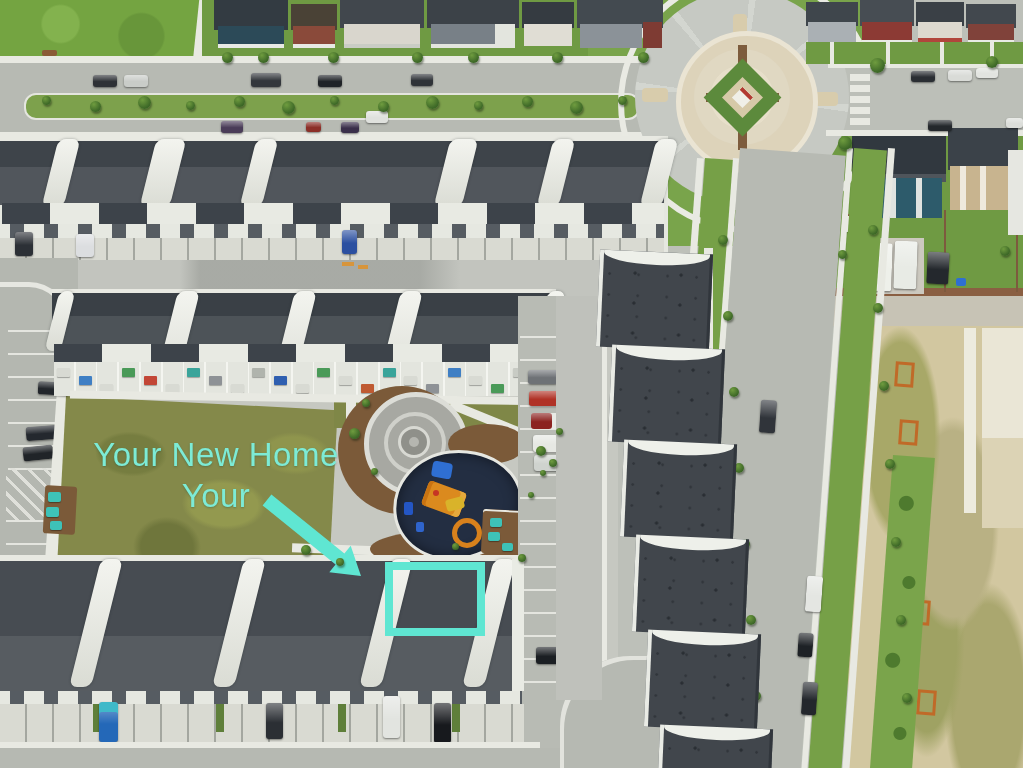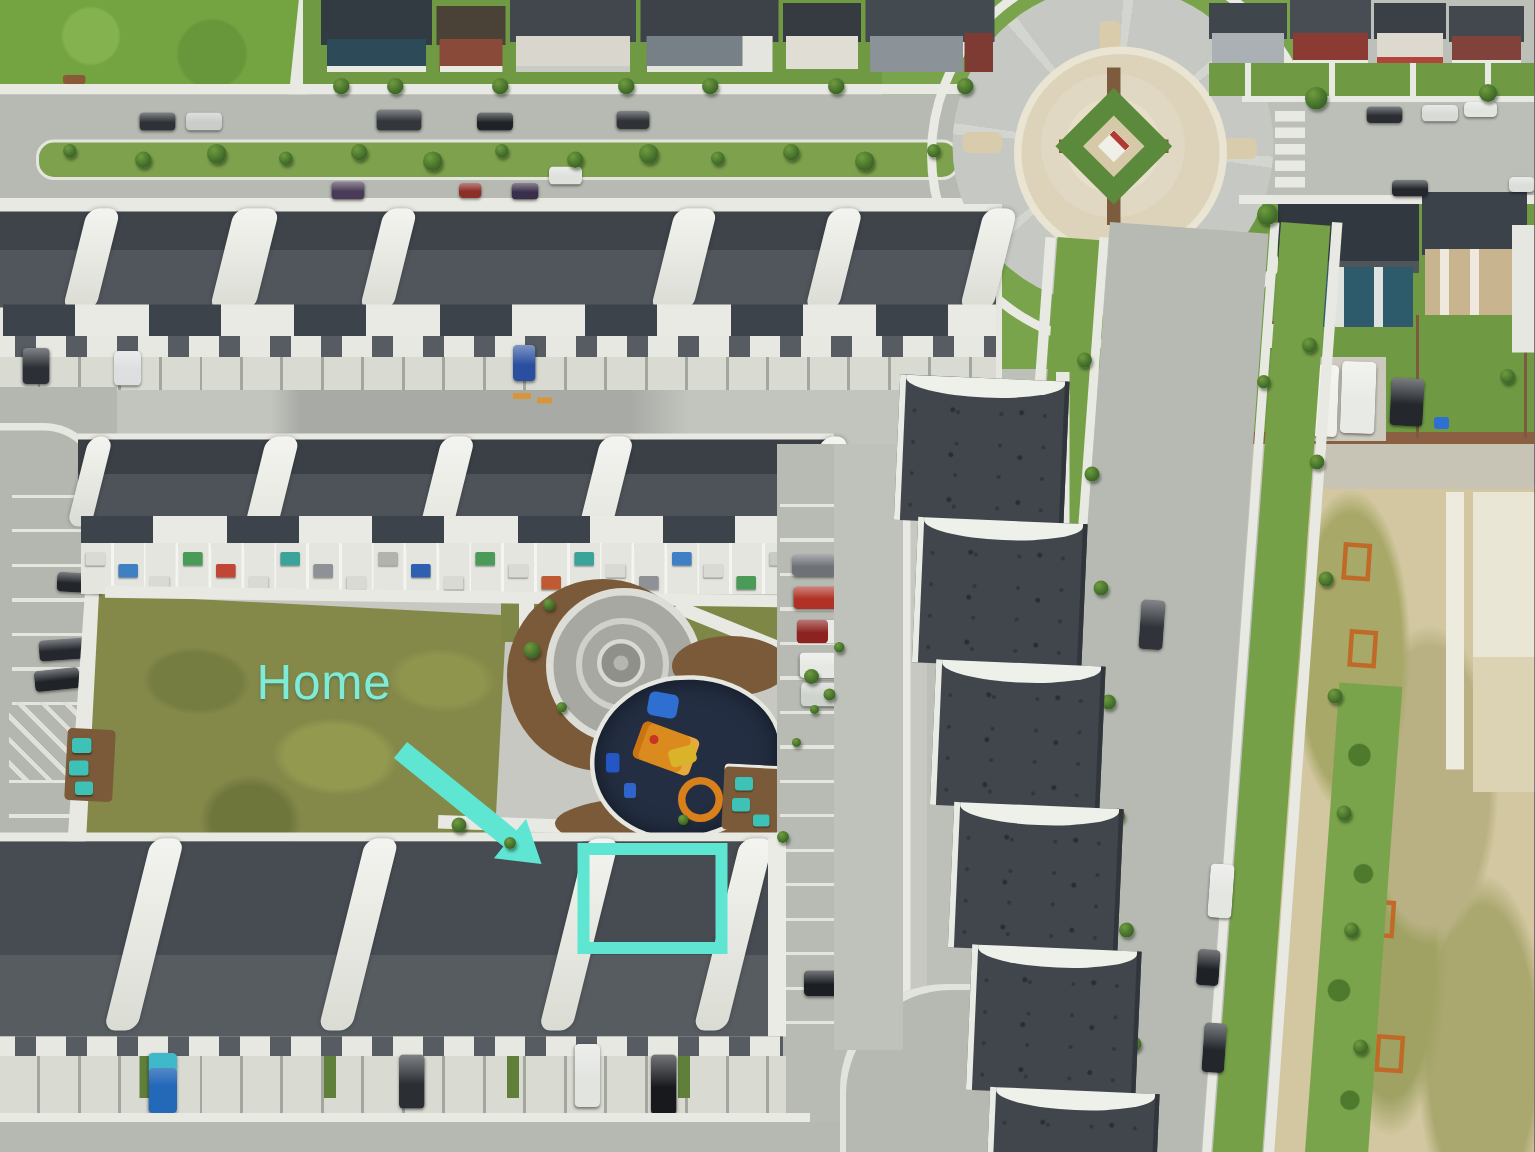--- a/index.html
+++ b/index.html
@@ -341,21 +341,22 @@
   <div class="car" style="left:760px;top:400px;width:16px;height:33px;background-color:#30343a;transform:rotate(4deg);"></div>
   <div class="car" style="left:806px;top:576px;width:16px;height:36px;background-color:#e4e6e2;transform:rotate(4deg);"></div>
   <div class="car" style="left:798px;top:633px;width:15px;height:24px;background-color:#1e2226;transform:rotate(4deg);"></div>
   <div class="car" style="left:802px;top:682px;width:15px;height:33px;background-color:#23272c;transform:rotate(4deg);"></div>
 
   <svg class="overlay" width="1023" height="768" viewBox="0 0 1023 768">
     <polygon points="271.4,494.6 344.4,553.6 350.7,545.8 361,576 329.3,572.2 335.6,564.4 262.6,505.4" fill="#5FE6D2"></polygon>
     <rect x="389" y="566" width="92" height="66" fill="none" stroke-width="8" stroke="#5FE6D2"></rect>
   </svg>
   <div class="ann-text">
-    <div>Home</div>
+    <div>Your New Home</div>
+    <div>Your</div>
   </div>
 <div class="tree" style="left:42px;top:96px;width:9px;height:9px;"></div>
     <div class="tree" style="left:90px;top:101px;width:11px;height:11px;"></div>
     <div class="tree" style="left:138px;top:96px;width:13px;height:13px;"></div>
     <div class="tree" style="left:186px;top:101px;width:9px;height:9px;"></div>
     <div class="tree" style="left:234px;top:96px;width:11px;height:11px;"></div>
     <div class="tree" style="left:282px;top:101px;width:13px;height:13px;"></div>
     <div class="tree" style="left:330px;top:96px;width:9px;height:9px;"></div>
     <div class="tree" style="left:378px;top:101px;width:11px;height:11px;"></div>
     <div class="tree" style="left:426px;top:96px;width:13px;height:13px;"></div>

